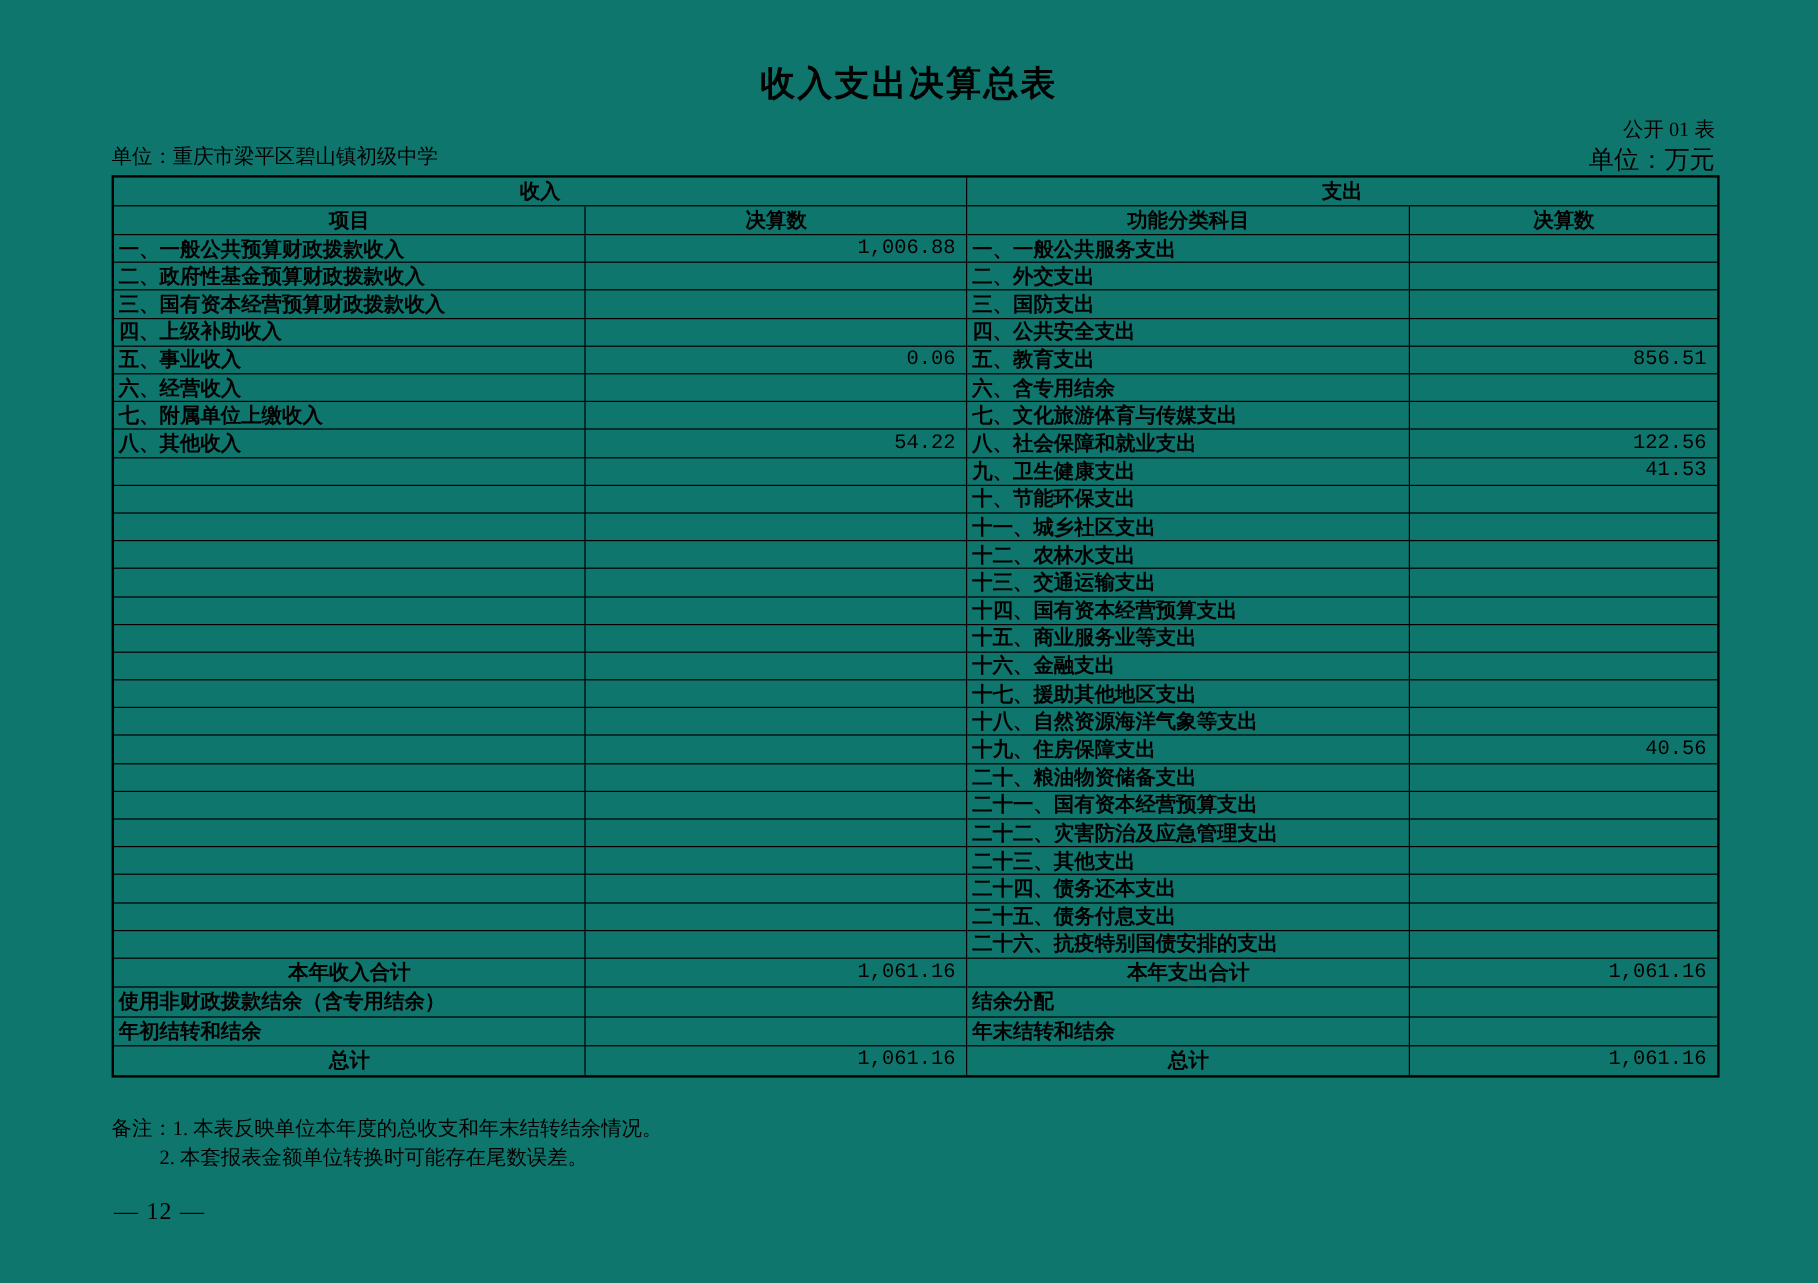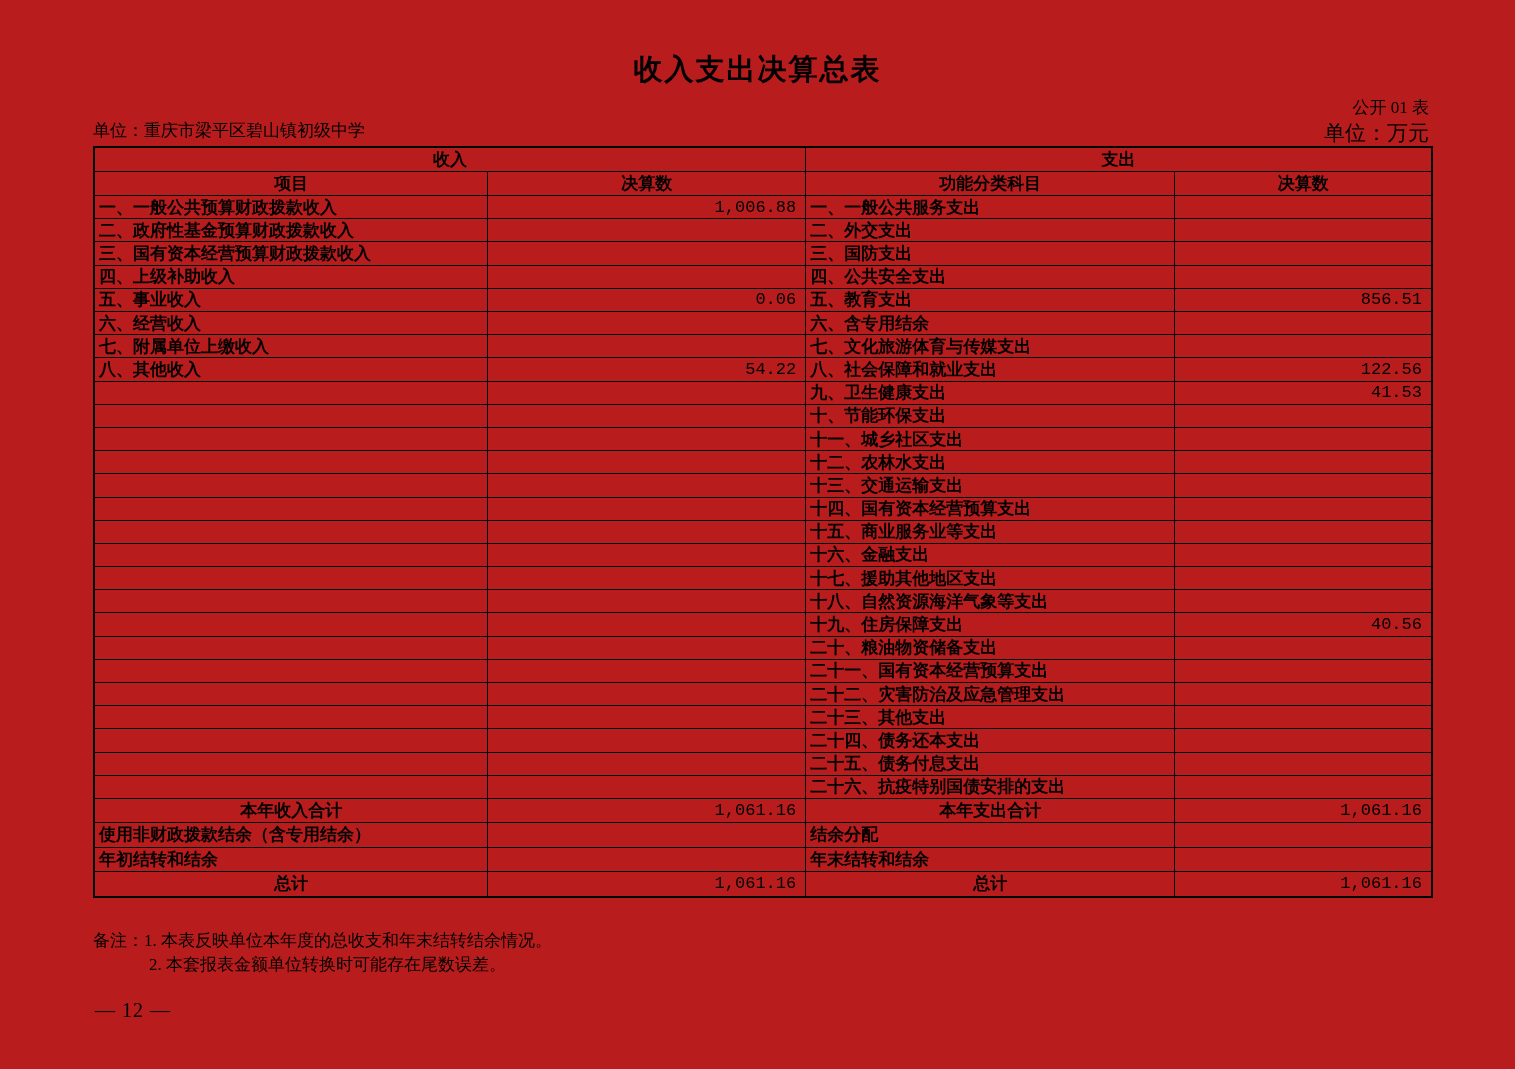--- a/index.html
+++ b/index.html
@@ -6,21 +6,21 @@
     margin: 0;
     padding: 0;
     background: #ffffff;
     font-family: "Liberation Serif", serif;
     color: #000000;
   }
   .page {
     position: relative;
     width: 1515px;
     height: 1069px;
-    background: #b91c1c;
+    background: #0f766e;
     overflow: hidden;
   }
   .title {
     position: absolute;
     top: 50px;
     left: 0;
     width: 100%;
     text-align: center;
     font-size: 29px;
     font-weight: bold;
@@ -106,21 +106,21 @@
     padding-right: 9px;
     font-family: Liberation Mono, monospace;
   }
   .notes {
     position: absolute;
     left: 93px;
     top: 929px;
     font-size: 17px;
     line-height: 24px;
   }
-  .note-line2 { margin-left: 56px; }
+  .note-line2 { margin-left: 40px; }
   .page-number {
     position: absolute;
     left: 95px;
     top: 999px;
     font-size: 20px;
     letter-spacing: 1px;
   }
 </style>
 </head>
 <body>

